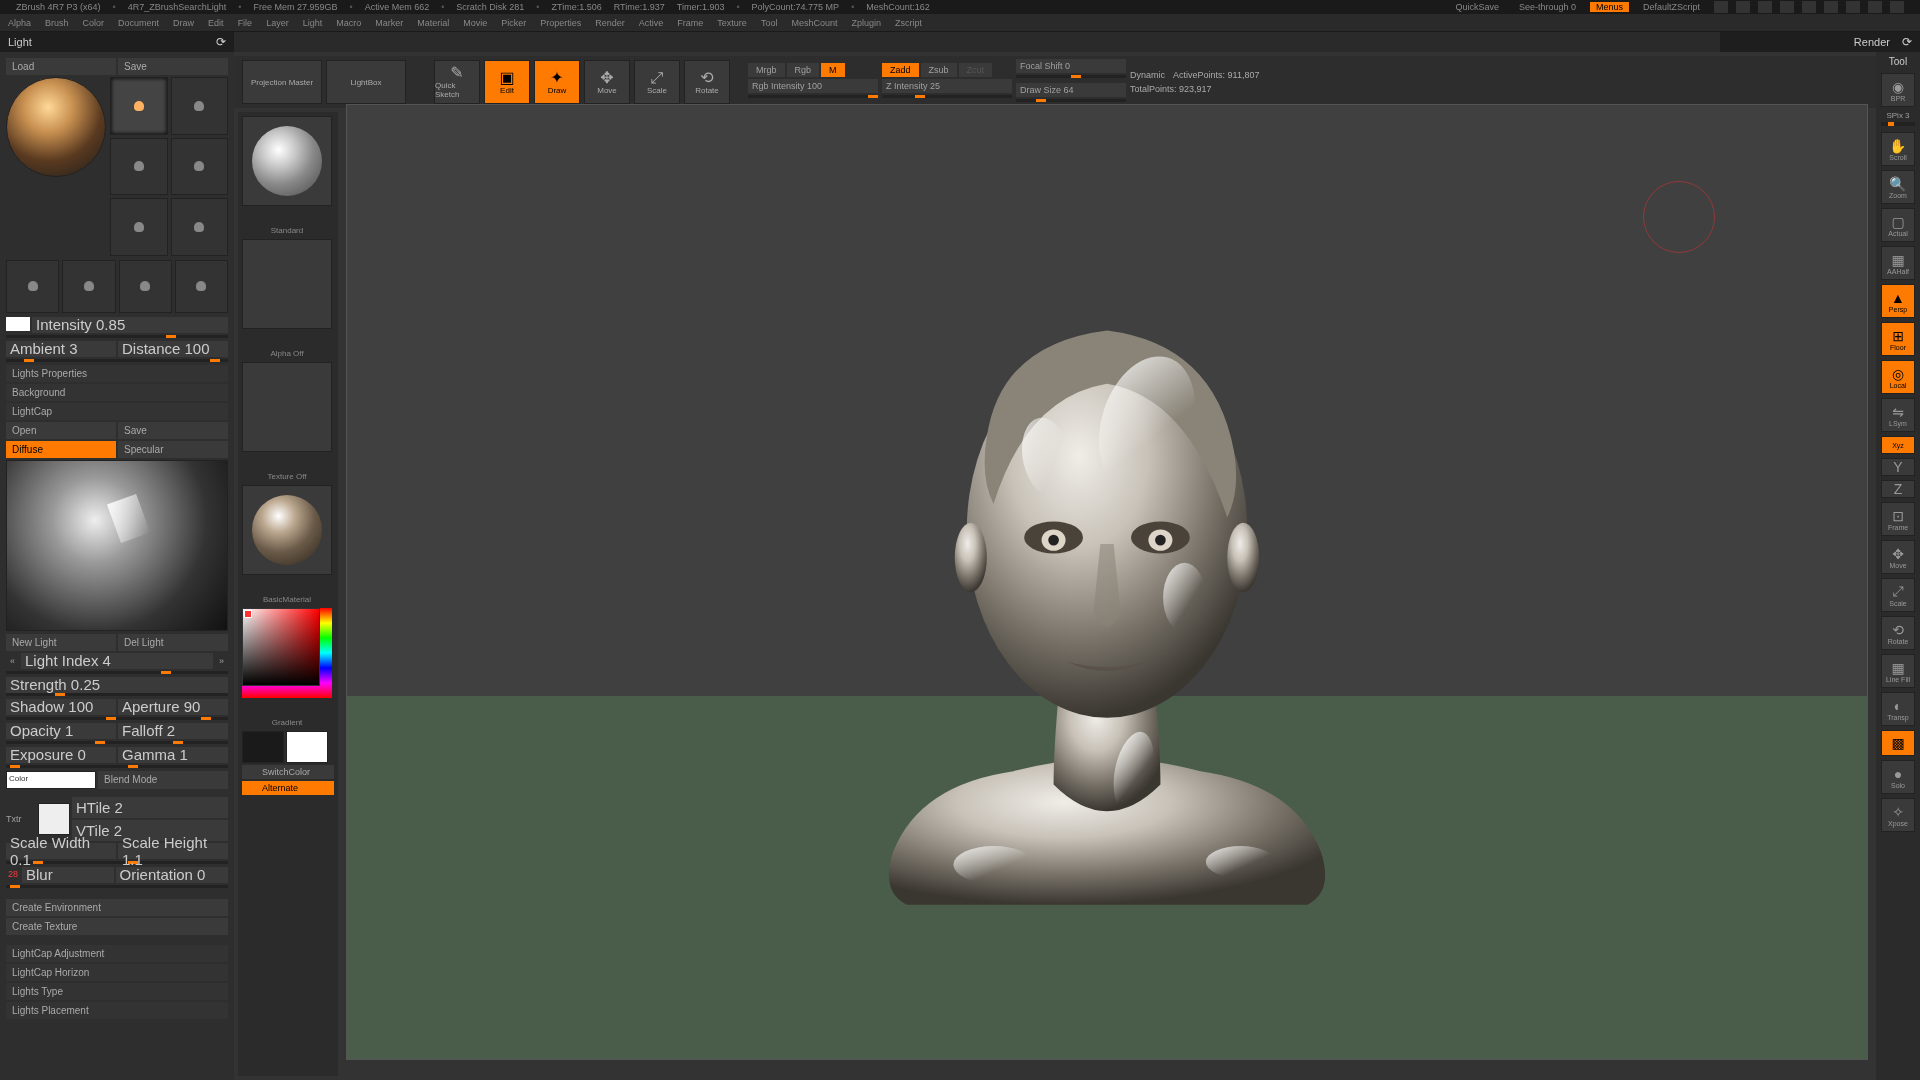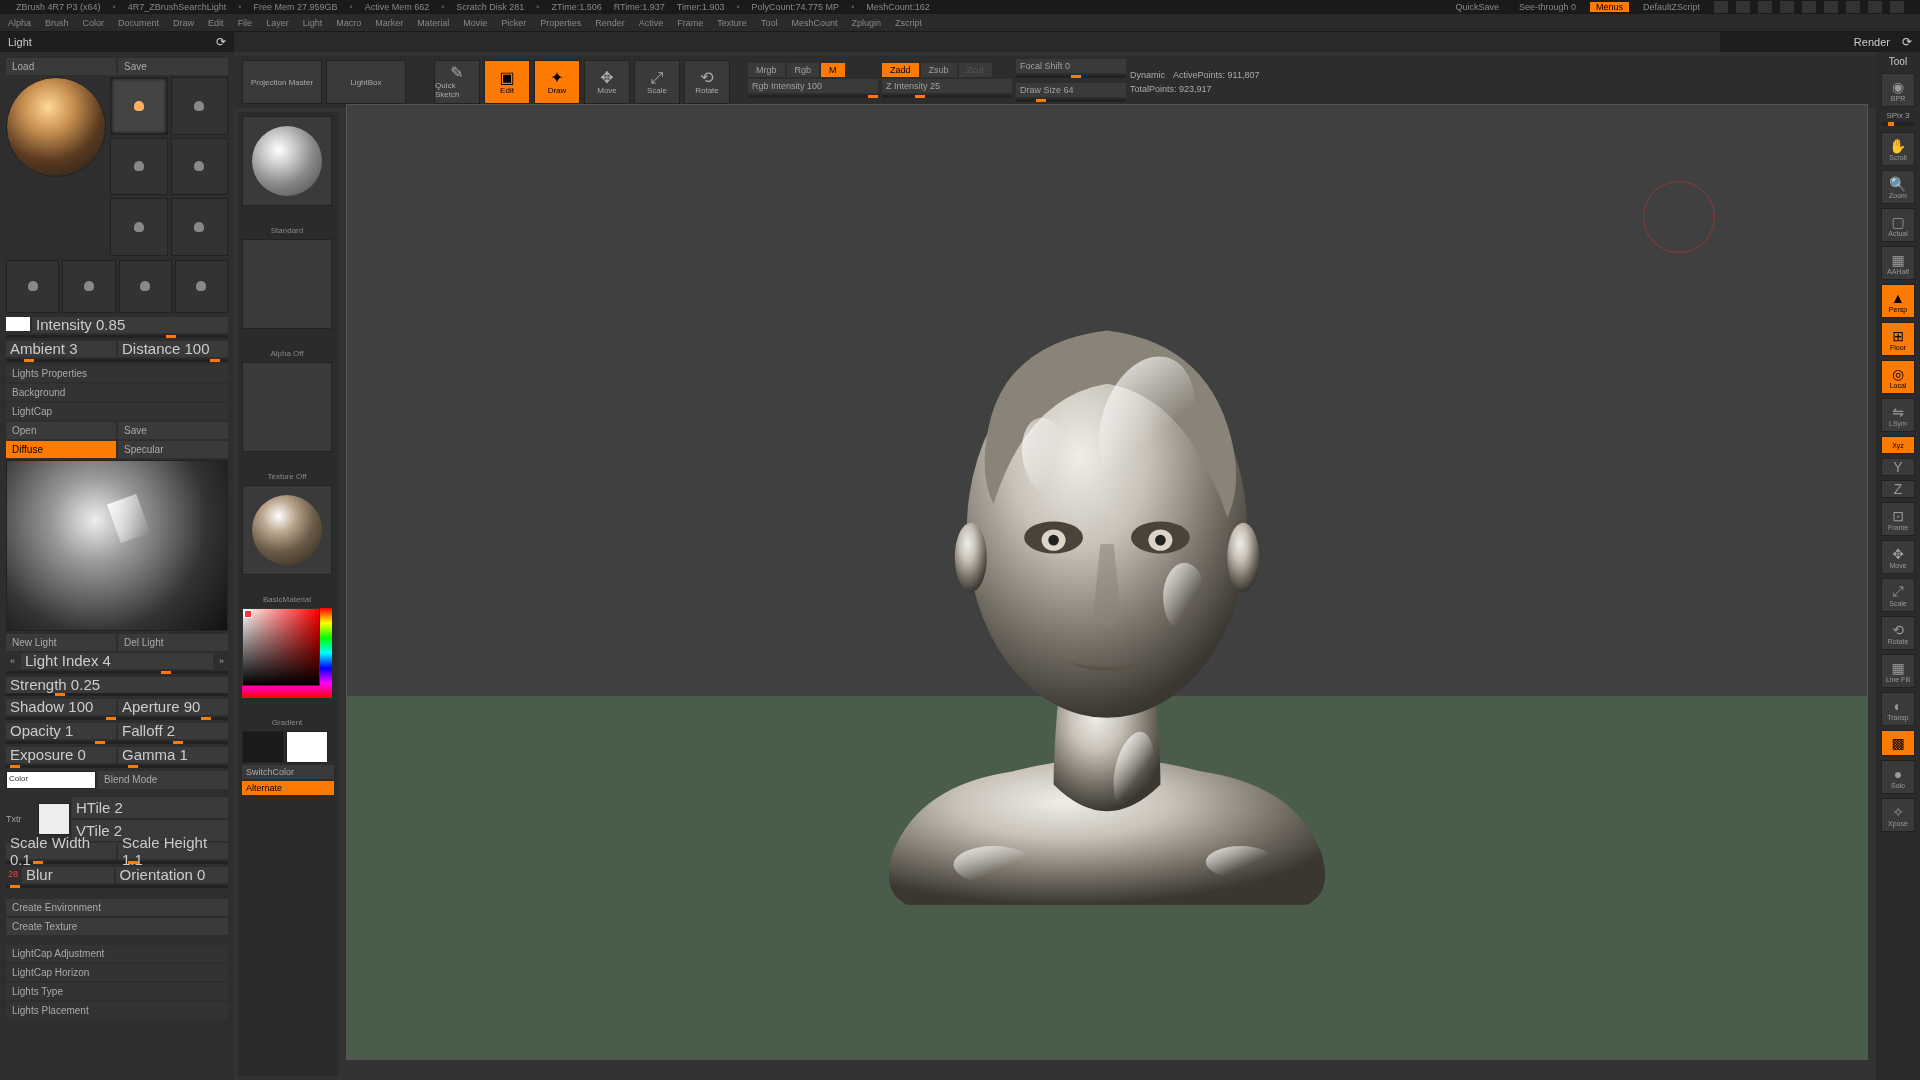--- a/index.html
+++ b/index.html
@@ -26,21 +26,21 @@
 .left-panel { width: 234px; background: #2e2e2e; padding: 6px; overflow-y: auto; }
 .left-panel::-webkit-scrollbar { width: 4px; }
 .center { flex: 1; display: flex; }
 .tray { width: 100px; background: #2b2b2b; padding: 4px; }
 .canvas-area { flex: 1; background: #333; position: relative; padding-top: 4px; }
 .right-rail { width: 44px; background: #2b2b2b; display: flex; flex-direction: column; align-items: center; padding-top: 4px; gap: 2px; }
 
 
 .row { display: flex; gap: 2px; margin-bottom: 2px; }
 .btn { background: #3a3a3a; color: #aaa; padding: 3px 6px; font-size: 10px; flex: 1; border: none; cursor: pointer; text-align: left; }
-.btn.small { padding: 2px 4px; font-size: 9px; }
+.btn.small { padding: 2px 20px; font-size: 9px; }
 .btn.orange { background: #ff7a00; color: #000; }
 .light-cell { background: #333; border: 1px solid #222; aspect-ratio: 1; display: flex; align-items: center; justify-content: center; }
 .light-cell.on { background: #444; box-shadow: inset 0 0 4px #000; }
 .bulb { width: 10px; height: 10px; background: #888; border-radius: 50% 50% 40% 40%; }
 .slider { background: #3a3a3a; flex: 1; padding: 2px 4px; font-size: 9px; position: relative; height: 16px; display: flex; align-items: center; }
 .slider .label { position: relative; z-index: 1; color: #ccc; font-size: 15px; }
 .slider-bottom { height: 3px; background: #222; position: relative; margin-bottom: 3px; }
 .slider-bottom .marker { position: absolute; width: 10px; height: 3px; background: #ff7a00; }
 .section-header { background: #333; padding: 3px 6px; font-size: 10px; color: #aaa; margin-bottom: 2px; cursor: pointer; }
 .swatch { width: 24px; height: 14px; background: #fff; }

